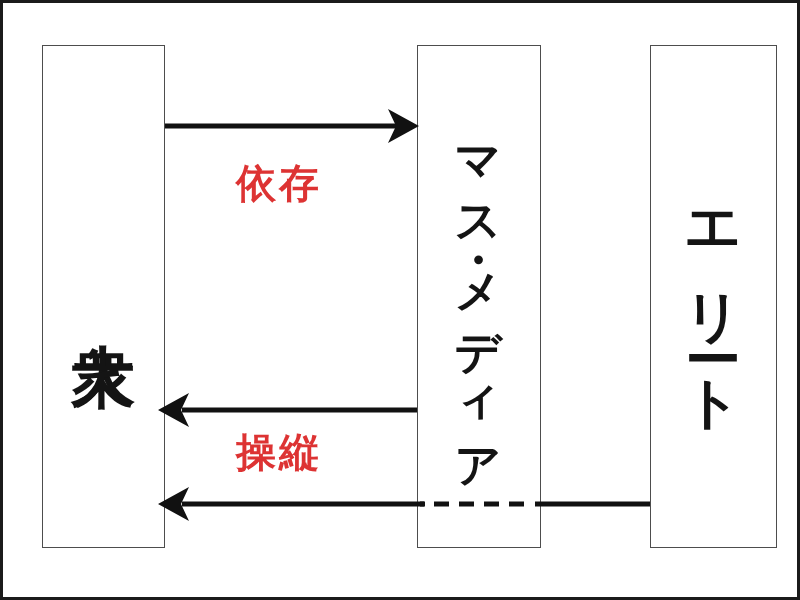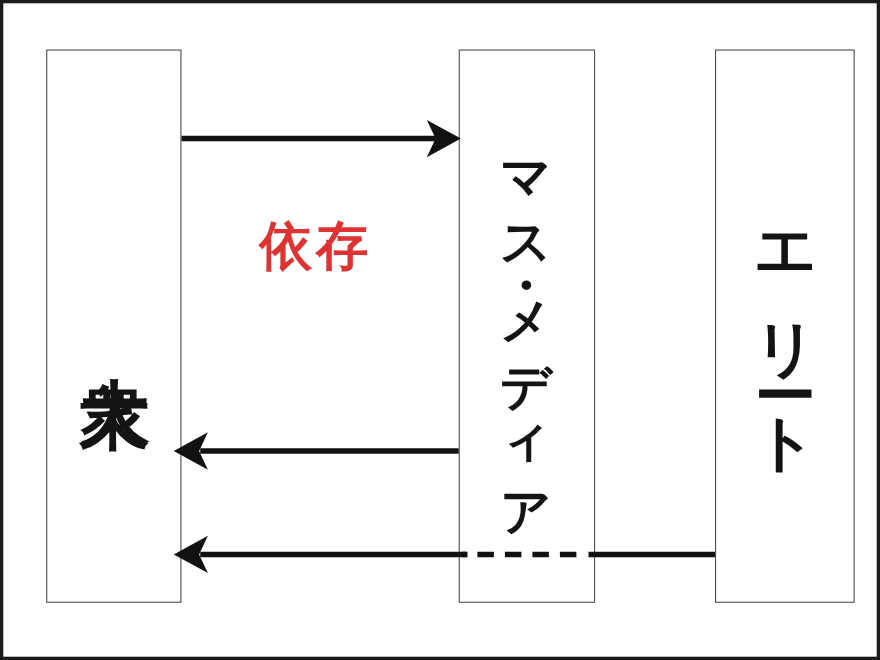--- a/index.html
+++ b/index.html
@@ -48,26 +48,25 @@
   .vlabel-media  { font-size: 46px; letter-spacing: 6px; }
   .vlabel-elite  { font-size: 56px; letter-spacing: 11px; }
   .arrow-layer {
     position: absolute;
     left: 0; top: 0;
     width: 800px; height: 600px;
   }
   .rel-label {
     position: absolute;
     color: #dd3333;
-    font-size: 48px;
+    font-size: 40px;
     font-weight: bold;
     line-height: 1;
     letter-spacing: 3px;
     white-space: nowrap;
-    margin-top: 37px;
   }
   .rel-label-dependence   { left: 236px; top: 163px; }
   .rel-label-manipulation { left: 236px; top: 432px; }
 </style>
 </head>
 <body>
 
 <div class="canvas">
 
   <div class="node-box box-masses">
@@ -97,15 +96,16 @@
     <g>
       <line x1="650" y1="504" x2="535" y2="504" stroke="#111111" stroke-width="5"></line>
       <line x1="532" y1="504" x2="420" y2="504" stroke="#111111" stroke-width="5" stroke-dasharray="15 10" stroke-dashoffset="-8"></line>
       <line x1="425" y1="504" x2="182" y2="504" stroke="#111111" stroke-width="5"></line>
       <polygon points="158,504 189,487 181,504 189,521" fill="#111111"></polygon>
     </g>
   </svg>
 
   <span class="rel-label rel-label-dependence">依存</span>
 
+  <span class="rel-label rel-label-manipulation">操縦</span>
 
   <div class="outer-frame"></div>
 </div>
 
 </body></html>

